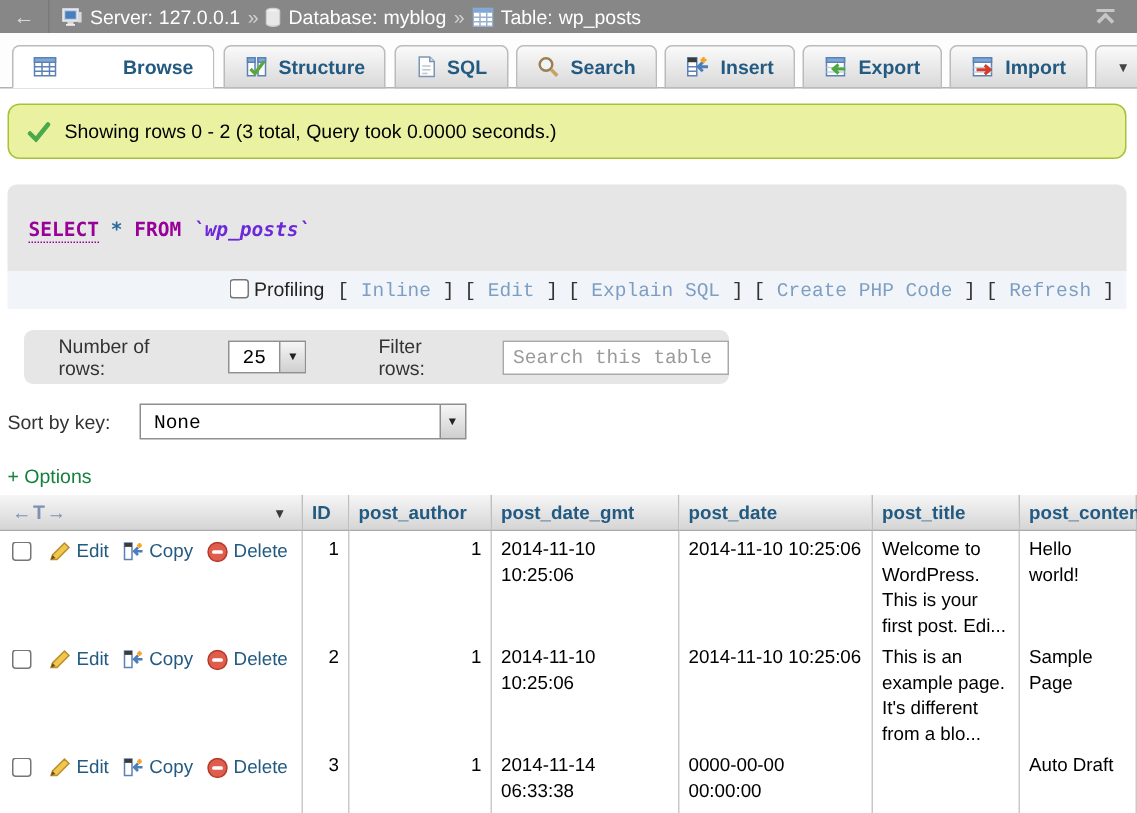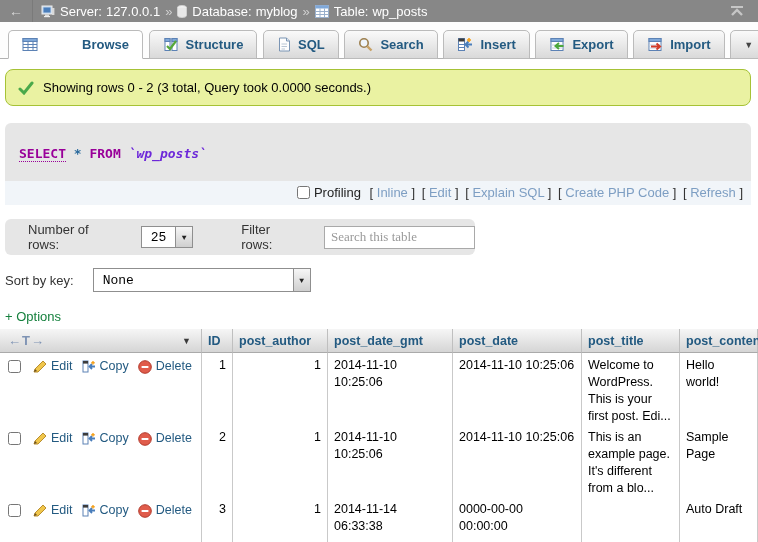--- a/index.html
+++ b/index.html
@@ -35,37 +35,37 @@
   
   .sqlbox { margin:17px 7px 0 5px; }
   .sql-top { background:#e6e6e6; border-radius:6px 6px 0 0; padding:23px 14px 20px 14px;
              font-family:"DejaVu Sans Mono", monospace; font-size:13px; }
   .kw { color:#990099; font-weight:bold; }
   .kw.u { border-bottom:1px dotted #990099; }
   .ident { color:#6d28d9; font-weight:bold;font-style:italic; }
   .star { color:#28699c; font-weight:bold; }
   .sql-footer { background:#f1f5f9; padding:4px 8px 5px; text-align:right; color:#222; }
   .sql-footer label { margin-right:2px; }
-  .plink { margin-left:3px; color:#333; }
+  .plink { margin-left:3px; color:#333;font-family:Liberation Mono, monospace; }
   .plink a { color:#7d9ec3; }
   .plink::before { content:"[ "; }
   .plink::after { content:" ]"; }
   .sql-footer input { vertical-align:-2px; }
 
   
-  .controls { margin:14px 0 0 5px; width:470px; height:36px; background:#e6e6e6; border-radius:6px;
+  .controls { margin:14px 0 0 16px; width:470px; height:36px; background:#e6e6e6; border-radius:6px;
               display:flex; align-items:center; padding-left:23px; color:#333;gap:16px; }
   .selectbox { display:inline-flex; align-items:stretch; height:22px; background:#fff;
                border:1px solid #8f8f8f; margin-left:10px;font-family:Liberation Mono, monospace; }
   .selectbox .val { display:flex; align-items:center; padding:0 9px; color:#000; }
   .selectbox .btn { width:17px; background:linear-gradient(#f6f6f6,#cfcfcf); border-left:1px solid #8f8f8f;
                     display:flex; align-items:center; justify-content:center; font-size:8px; color:#222; }
   .filter-label { margin-left:32px; }
   .filter-input { margin-left:9px; width:151px; height:23px; border:1px solid #a9a9a9; padding:0 6px;
-                  font-family:Liberation Serif, serif; font-size:13px; color:#000; }
+                  font-family:Liberation Mono, monospace; font-size:13px; color:#000; }
   .filter-input::placeholder { color:#9a9a9a; }
   .sortrow { margin:13px 0 0 5px; display:flex; align-items:center; color:#333; }
   .sortrow .selectbox { width:218px; justify-content:space-between; height:24px; }
   .options-link { display:inline-block; margin:17px 0 0 5px; color:#15803d; }
 
   
   .grid { margin-top:5px; display:grid; grid-template-columns:202px 31px 95px 125px 129px 98px 78px;
           font-size:12.5px; }
   .hc { background:linear-gradient(#f6f6f6,#d5d5d5); border-bottom:1px solid #aaa; border-right:1px solid #bfbfbf;
         color:#235a81; font-weight:bold; padding:4px 6px; height:24px; display:flex; align-items:center; }

